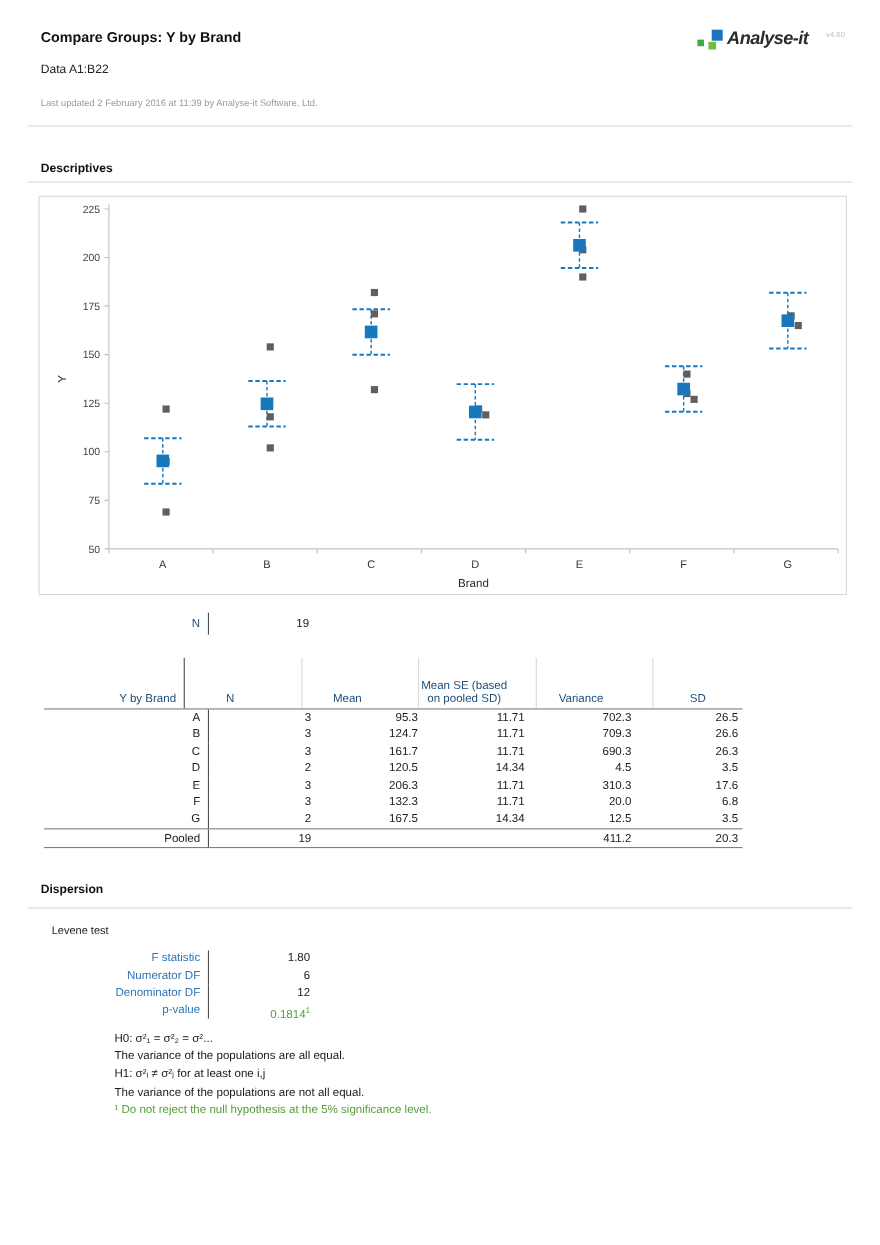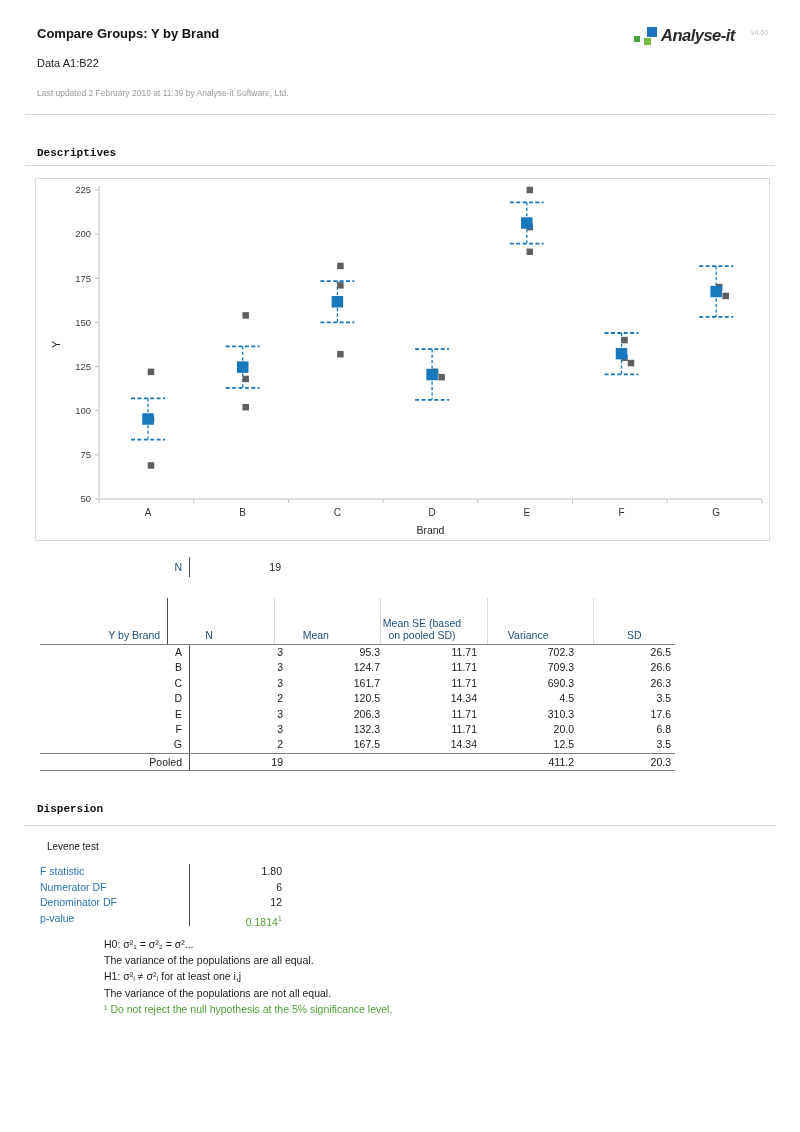--- a/index.html
+++ b/index.html
@@ -11,21 +11,21 @@
   .data-range{left:37px;top:57px;font-size:11px;color:#222;}
   .updated{left:37px;top:88px;font-size:8.5px;color:#9a9a9a;}
   .logo{left:634px;top:25px;width:150px;height:24px;}
   .logo .sq{position:absolute;display:block;}
   .logo .g1{left:0;top:11px;width:6px;height:6px;background:#4aa546;}
   .logo .b1{left:13px;top:2px;width:10px;height:10px;background:#1c75bc;}
   .logo .g2{left:10px;top:13px;width:7px;height:7px;background:#76bc43;}
   .logo-text{position:absolute;left:27px;top:1px;font-size:16.5px;font-weight:bold;
              font-style:italic;color:#2b2b2b;letter-spacing:-0.5px;}
   .logo-ver{position:absolute;left:117px;top:4px;font-size:7px;color:#c0c0c0;}
-  .sec-h{font-size:11px;font-weight:bold;color:#111;font-family:Liberation Mono, monospace;}
+  .sec-h{font-size:11px;font-weight:bold;color:#111;}
   .chart-box{left:35px;top:178px;width:733px;height:361px;border:1px solid #d9d9d9;background:#fff;}
   
   .ntable{left:40px;top:557px;display:flex;height:20px;font-size:10.5px;align-items:center;}
   .ntable .lbl{width:150px;box-sizing:border-box;text-align:right;padding-right:7px;
                color:#1f4e79;border-right:1.5px solid #4d4d4d;height:20px;line-height:20px;}
   .ntable .val{width:96px;box-sizing:border-box;text-align:right;padding-right:5px;color:#1a1a1a;}
   
   .dtable{left:40px;top:598px;width:635px;font-size:10.5px;}
   .thead{display:flex;height:46px;border-bottom:1px solid #7f7f7f;}
   .th{box-sizing:border-box;width:97px;display:flex;align-items:flex-end;justify-content:center;
@@ -35,21 +35,21 @@
        text-align:right;color:#1f4e79;padding:0 7px 3px 0;border-right:1.5px solid #4d4d4d;}
   .trow{display:flex;height:15.4px;line-height:15.4px;}
   .c0{box-sizing:border-box;width:150px;text-align:right;padding-right:7px;
       border-right:1.5px solid #4d4d4d;}
   .c{box-sizing:border-box;width:97px;text-align:right;padding-right:4px;}
   .pooled{border-top:1px solid #7f7f7f;border-bottom:1px solid #7f7f7f;height:16px;line-height:16px;}
   
   .lev-title{left:47px;top:841px;font-size:10px;color:#1a1a1a;}
   .ltable{left:40px;top:864px;font-size:10.5px;}
   .lrow{display:flex;height:15.6px;line-height:15.6px;}
-  .ll{box-sizing:border-box;width:150px;text-align:left;padding-right:7px;color:#2e74b5;
+  .ll{box-sizing:border-box;width:150px;text-align:right;padding-right:7px;color:#2e74b5;
       border-right:1.5px solid #4d4d4d;}
   .lv{box-sizing:border-box;width:97px;text-align:right;padding-right:5px;color:#1a1a1a;}
   .grn{color:#549e39;}
   .hyp{left:104px;top:936px;font-size:10.5px;line-height:16.2px;color:#1a1a1a;}
   .hyp .fnote{color:#549e39;}
   sup{font-size:7.5px;}
 </style>
 </head>
 <body>
 

